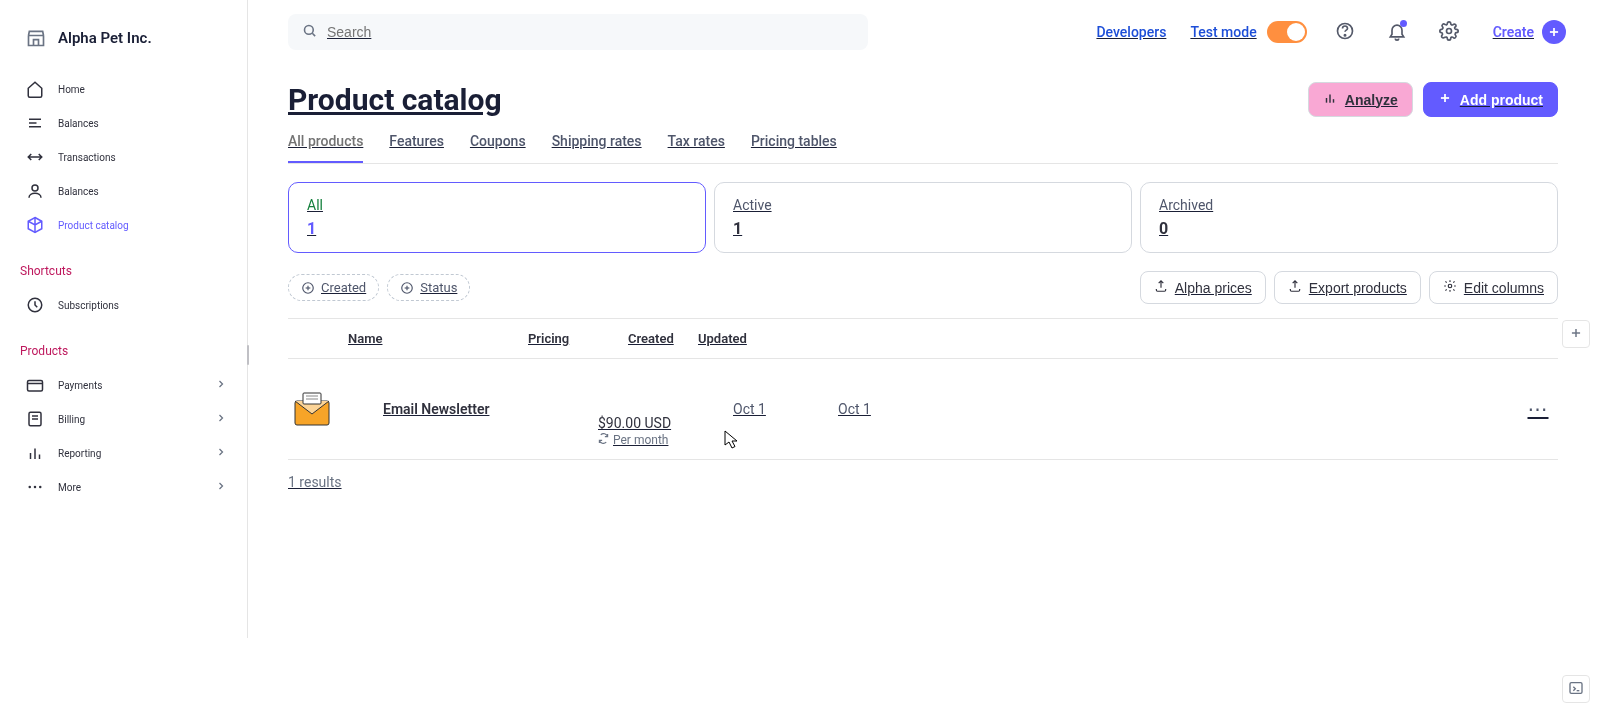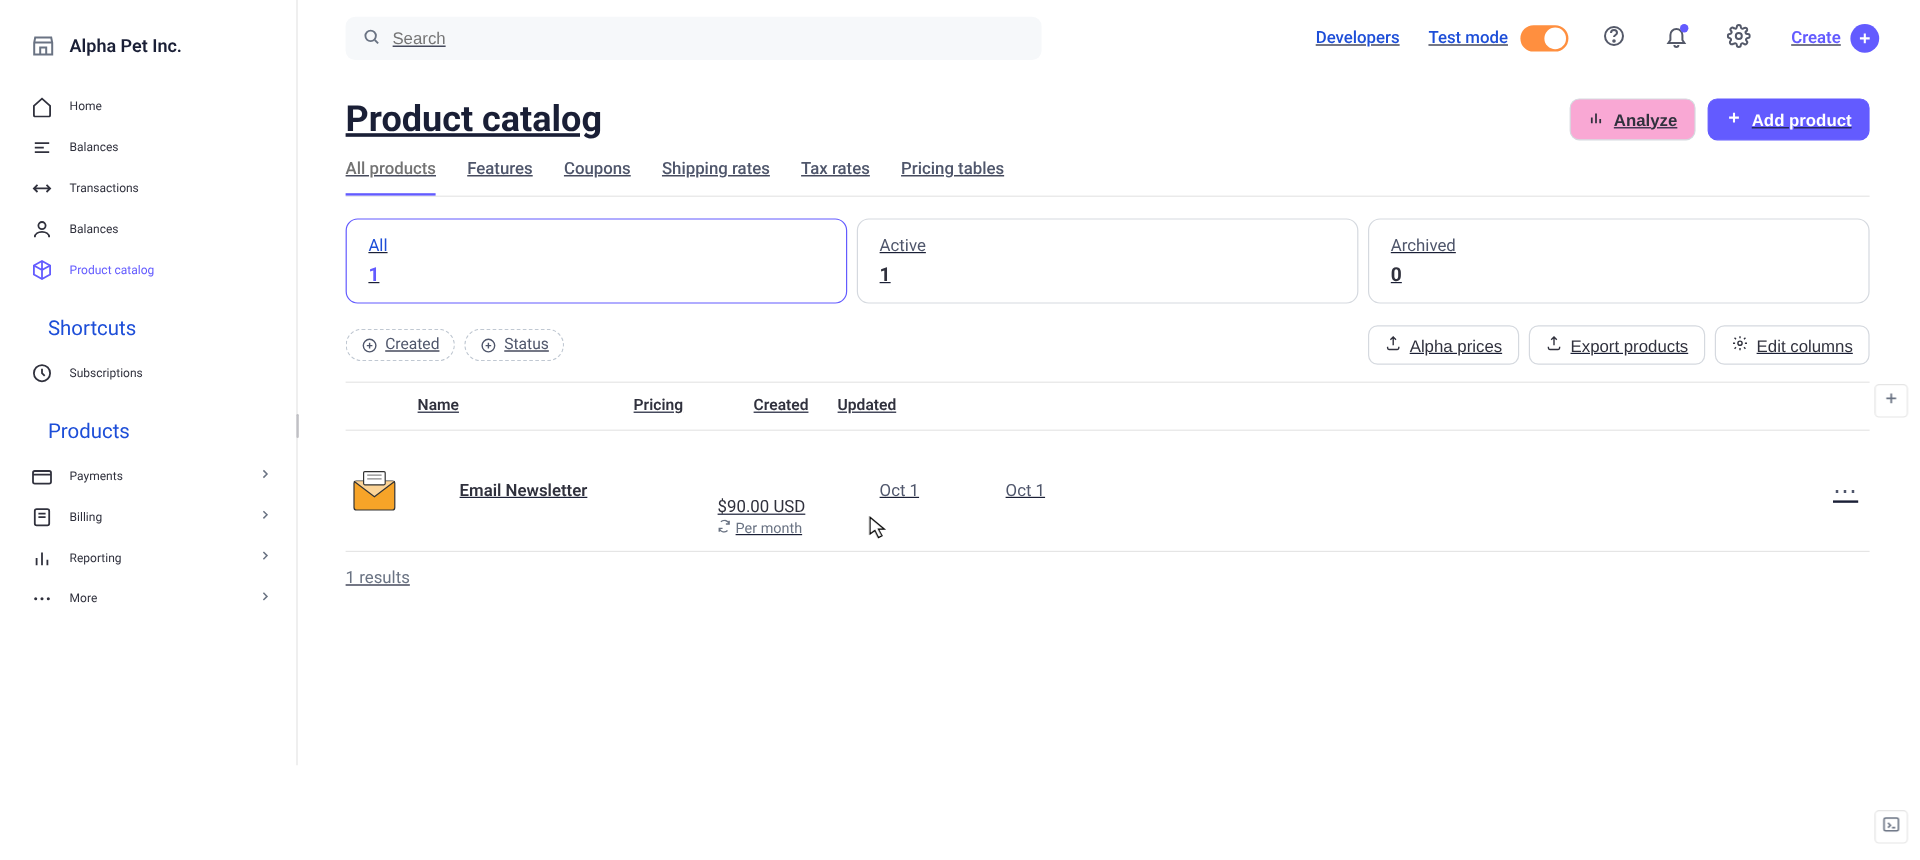--- a/index.html
+++ b/index.html
@@ -10,21 +10,21 @@
     
     .sidebar { width: 248px; border-right: 1px solid #e5e5e5; padding: 20px 0 20px 0; flex-shrink: 0; }
     .sidebar-header { display: flex; align-items: center; padding: 8px 20px 20px 26px; gap: 12px; }
     .sidebar-logo { width: 20px; height: 20px; display:flex; align-items:center; justify-content:center; }
     .sidebar-title { font-size: 15px; font-weight: 600; color: #1a1f36; }
     .nav-section { padding: 4px 0; }
     .nav-item { display: flex; align-items: center; gap: 14px; padding: 8px 20px 8px 26px; cursor: pointer; color: #30313d; }
     .nav-item.active { color: #635bff; }
     .nav-item .icon-slot { width: 18px; height: 18px; display:flex; align-items:center; justify-content:center; flex-shrink:0; }
     .nav-label { font-size: 10px; }
-    .nav-heading { font-size: 17px; color: #1d4ed8; padding: 18px 20px 6px 20px; margin-left: 20px; }
+    .nav-heading { font-size: 12px; color: #be185d; padding: 18px 20px 6px 20px; }
     .nav-item.has-chevron { justify-content: flex-start; }
     .nav-item .chev { margin-left: auto; color: #6a7383; }
     .resize-handle { position: absolute; width: 2px; height: 20px; background: #c0c0c5; left: 247px; top: 345px; border-radius: 2px; }
     
     
     .main { flex: 1; display: flex; flex-direction: column; padding: 0; text-decoration: underline; }
     
     .topbar { display: flex; align-items: center; padding: 14px 28px 14px 40px; gap: 24px; }
     .search-box { flex: 0 0 580px; background: #f6f8fa; border-radius: 8px; height: 36px; display: flex; align-items: center; padding: 0 14px; gap: 10px; color: #6a7383; }
     .search-box input { border: none; background: transparent; outline: none; font-size: 14px; flex:1; color:#6a7383; }
@@ -48,21 +48,21 @@
     .btn-primary { background: #635bff; color: #fff; border: 1px solid #635bff; }
     
     .tabs { display: flex; gap: 26px; border-bottom: 1px solid #e5e5e5; margin-top: 16px; }
     .tab { padding: 0 0 12px 0; font-size: 14px; font-weight: 500; color: #4f566b; cursor: pointer; border-bottom: 2px solid transparent; }
     .tab.active { color: #737373; border-bottom-color: #635bff; }
     
     .status-cards { display: flex; gap: 8px; margin-top: 18px; }
     .status-card { flex: 1; border: 1px solid #d5d9df; border-radius: 10px; padding: 14px 18px; cursor: pointer; }
     .status-card.active { border: 1.5px solid #635bff; }
     .status-card .label { font-size: 14px; color: #4f566b; }
-    .status-card.active .label { color: #1d4ed8; }
+    .status-card.active .label { color: #15803d; }
     .status-card .count { font-size: 16px; font-weight: 700; margin-top: 6px; color: #30313d; }
     .status-card.active .count { color: #635bff; }
     
     .filters-row { display: flex; align-items: center; margin-top: 18px; gap: 8px; }
     .filter-pill { border: 1px dashed #c0c8d2; border-radius: 16px; padding: 5px 12px; font-size: 13px; color: #4f566b; display: flex; align-items: center; gap: 6px; cursor: pointer; }
     .filter-pill .plus-circ { width:14px; height:14px; }
     .filters-right { margin-left: auto; display: flex; gap: 8px; }
     .mini-btn { border: 1px solid #d5d9df; background: #fff; border-radius: 8px; padding: 7px 13px; font-size: 14px; color: #30313d; display:flex; align-items:center; gap:7px; cursor:pointer; font-weight:500; }
     
     

